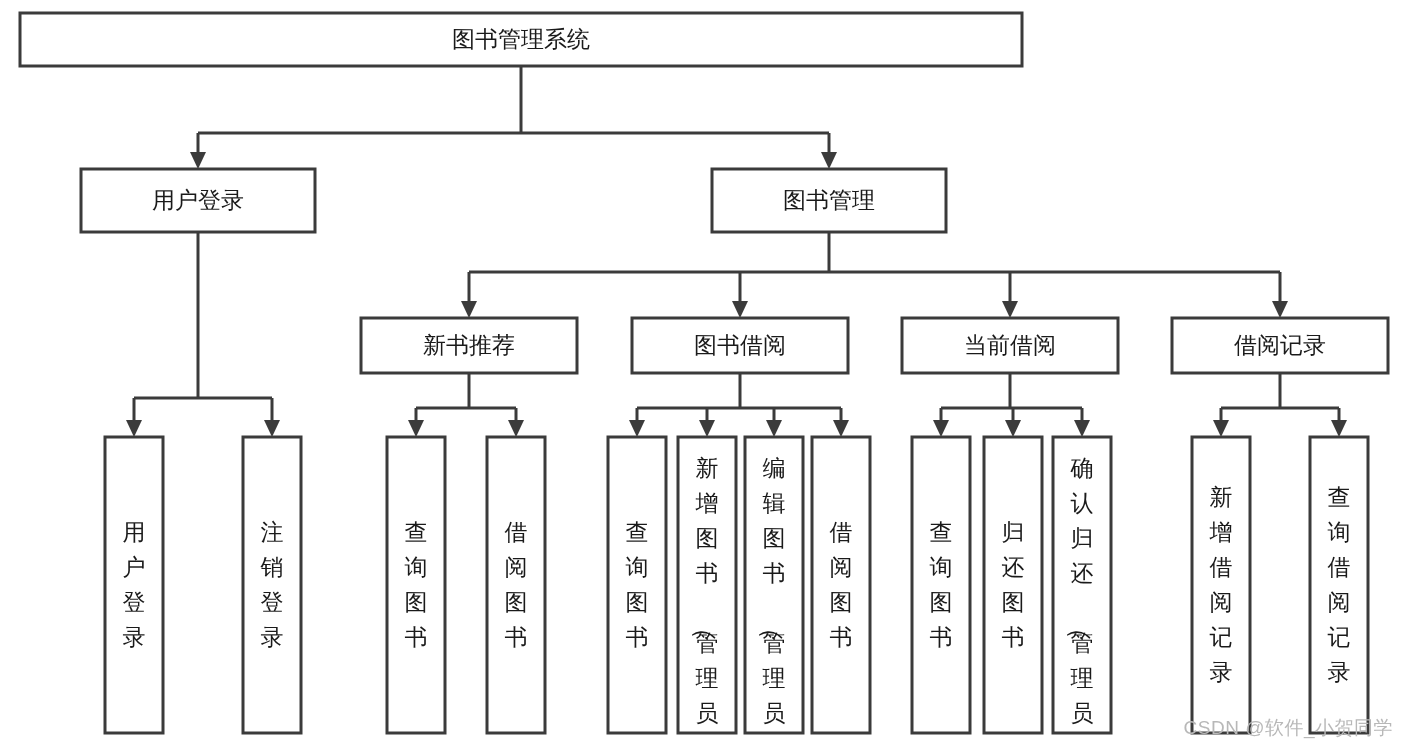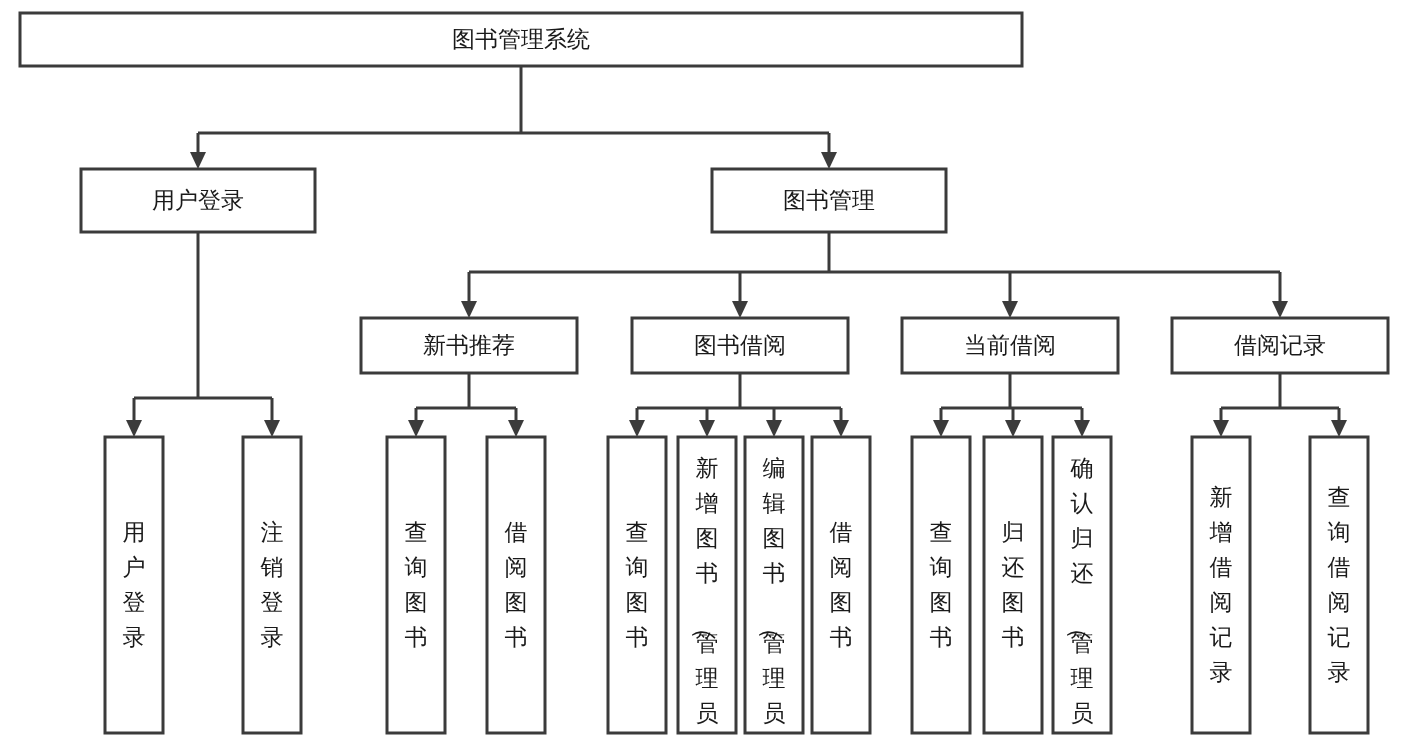--- a/index.html
+++ b/index.html
@@ -201,13 +201,14 @@
         <g>
           <rect x="1192" y="437" width="58" height="296" class="node-rect"></rect>
           <text x="1221" class="leaf-label-v"><tspan x="1221" y="505.2">新</tspan><tspan x="1221" y="540.2">增</tspan><tspan x="1221" y="575.2">借</tspan><tspan x="1221" y="610.2">阅</tspan><tspan x="1221" y="645.2">记</tspan><tspan x="1221" y="680.2">录</tspan></text>
         </g>
         <g>
           <rect x="1310" y="437" width="58" height="296" class="node-rect"></rect>
           <text x="1339" class="leaf-label-v"><tspan x="1339" y="505.2">查</tspan><tspan x="1339" y="540.2">询</tspan><tspan x="1339" y="575.2">借</tspan><tspan x="1339" y="610.2">阅</tspan><tspan x="1339" y="645.2">记</tspan><tspan x="1339" y="680.2">录</tspan></text>
         </g>
       </g>
   </svg>
+  <div class="watermark">CSDN @软件_小贺同学</div>
 </div>
 
 </body></html>

